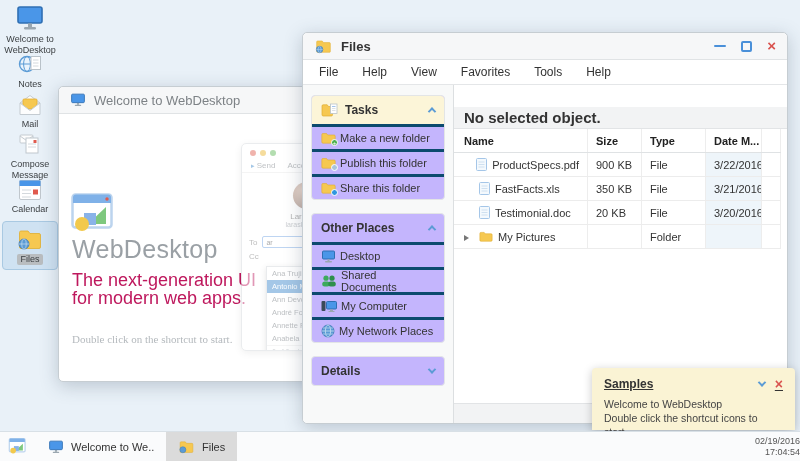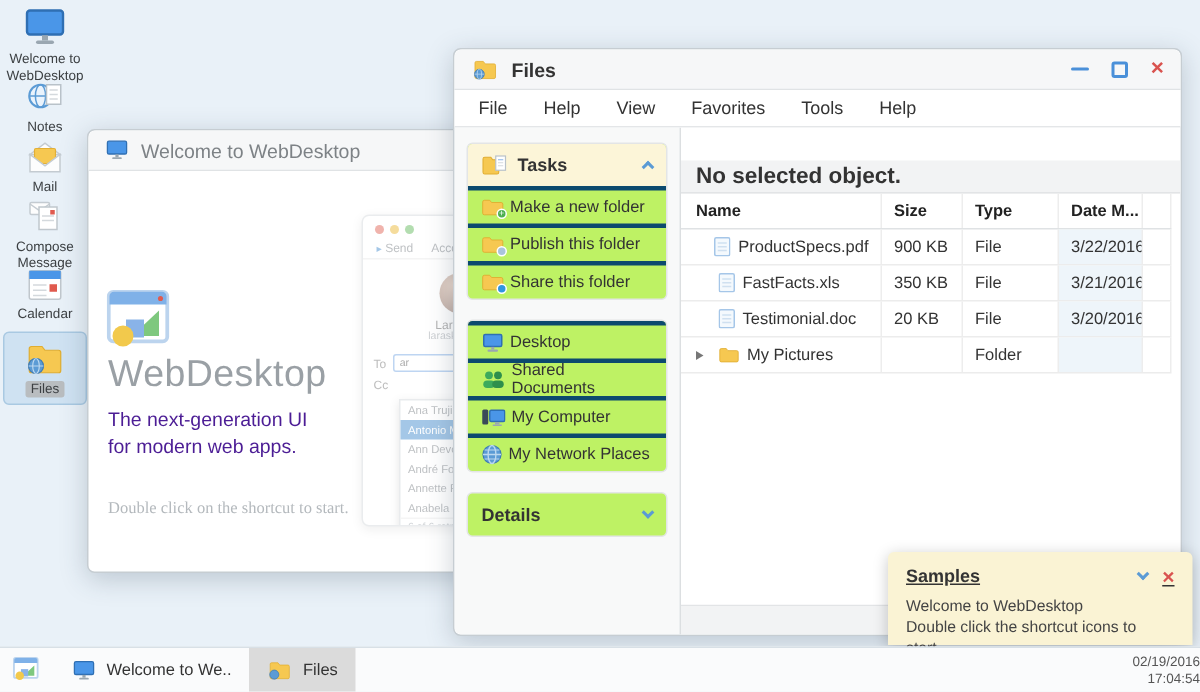--- a/index.html
+++ b/index.html
@@ -25,21 +25,21 @@
   .shortcut { position:absolute; left:2px; width:56px; display:flex; flex-direction:column;
               align-items:center; gap:3px; z-index:1; cursor:pointer; }
   .shortcut .lbl { font-size:9px; line-height:11px; color:#3c4043; text-align:center; }
   .shortcut.selected { background:#cfe2f2; border:1px solid #a9c9e2; border-radius:4px;
                        padding:6px 0 4px; }
   .shortcut.selected .lbl { background:#b9bdc0; padding:0 3px; border-radius:2px; }
   
   .welcome-window { left:58px; top:86px; width:420px; height:296px; z-index:2; }
   .welcome-window .abs { position:absolute; }
   .ww-heading { left:13px; top:148px; font-size:25px; color:#9aa0a5; letter-spacing:.3px; }
-  .ww-tagline { left:13px; top:184px; font-size:13px; line-height:18px; color:#4c1d95; }
+  .ww-tagline { left:13px; top:184px; font-size:18px; line-height:18px; color:#be185d; }
   .ww-hint { left:13px; top:246px; font-size:11px; color:#b4b9bd;font-family:Liberation Serif, serif; }
   .ww-logo { left:12px; top:106px; }
   
   .preview { position:absolute; left:182px; top:56px; width:130px; height:208px; background:#fff;
              border:1px solid #dadee1; border-radius:5px; box-shadow:0 2px 8px rgba(0,0,0,.12);
              opacity:.55; overflow:hidden; }
   .dots { display:flex; gap:4px; padding:6px 0 0 8px; }
   .dot { width:6px; height:6px; border-radius:50%; }
   .ptoolbar { display:flex; align-items:center; gap:12px; height:17px; padding:2px 9px 0;
               border-bottom:1px solid #ececec; font-size:8px; color:#8a8f94; }
@@ -57,21 +57,21 @@
   .plist .item { padding:2px 5px; white-space:nowrap; overflow:hidden; }
   .plist .item.sel { background:#5b9bd5; color:#fff; }
   .plist .pfoot { padding:2px 5px; color:#aab0b6; border-top:1px solid #eee; font-size:7px; }
   
   .files-window { left:302px; top:32px; width:486px; height:392px; z-index:3; }
   .menubar { display:flex; height:25px; align-items:center; padding:0 4px;
              border-bottom:1px solid #e4e6e8; background:#fff; }
   .menu-item { padding:0 12px; font-size:12px; color:#333; line-height:25px; cursor:pointer; }
   .fw-body { display:flex; height:338px; border-radius:0 0 5px 5px; overflow:hidden; }
   .fw-left { width:150px; background:#f8f9f9; padding:10px 8px 0; }
-  .card { background:#bef264; border:1px solid #e3e5e6; border-radius:4px; margin-bottom:13px;
+  .card { background:#c4b5fd; border:1px solid #e3e5e6; border-radius:4px; margin-bottom:13px;
           overflow:hidden; }
   .card-header { height:28px; display:flex; align-items:center; gap:7px; padding:0 9px;
                  font-size:12px; font-weight:bold; color:#333; cursor:pointer; }
   .card-header.yellow { background:#fcf5d8; }
   .card-row { height:25px; border-top:3px solid #0c4a6e; display:flex; align-items:center;
               gap:4px; padding:0 9px; font-size:11px; color:#333; cursor:pointer; }
   .chev { width:6px; height:6px; border-right:2px solid #5b9bd5; border-bottom:2px solid #5b9bd5;
           margin-left:auto; }
   .chev.up { transform:rotate(-135deg) translate(-1px,-1px); }
   .chev.down { transform:rotate(45deg) translate(-1px,-1px); }
@@ -320,20 +320,24 @@
             <svg width="15" height="12" viewBox="0 0 15 12">
                 <path d="M.8 2.6 q0-1.1 1.1-1.1 h3.6 l1.2 1.5 h6.4 q1.1 0 1.1 1.1 v6 q0 1.1-1.1 1.1 h-11.2 q-1.1 0-1.1-1.1 z" fill="#f6c851" stroke="#e0ad30" stroke-width=".6"></path>
               </svg>
             <span class="badge" style="background:#2f96e0"></span>
           </span>
           <span>Share this folder</span>
         </div>
       </div>
 
       <div class="card">
+        <div class="card-header">
+          <span>Other Places</span>
+          <span class="chev up"></span>
+        </div>
         <div class="card-row">
           <span>
             <svg width="15" height="13" viewBox="0 0 30 26">
                 <rect x="3" y="2" width="24" height="16" rx="2" fill="#4a96e8" stroke="#2f6fb3" stroke-width="2"></rect>
                 <rect x="13" y="18.5" width="4" height="3.5" fill="#9aa7b1"></rect>
                 <rect x="8" y="22" width="14" height="3" rx="1.5" fill="#9aa7b1"></rect>
               </svg>
           </span>
           <span>Desktop</span>
         </div>

